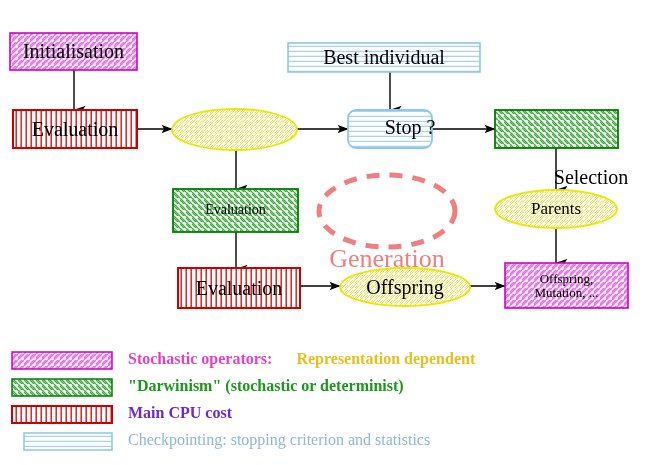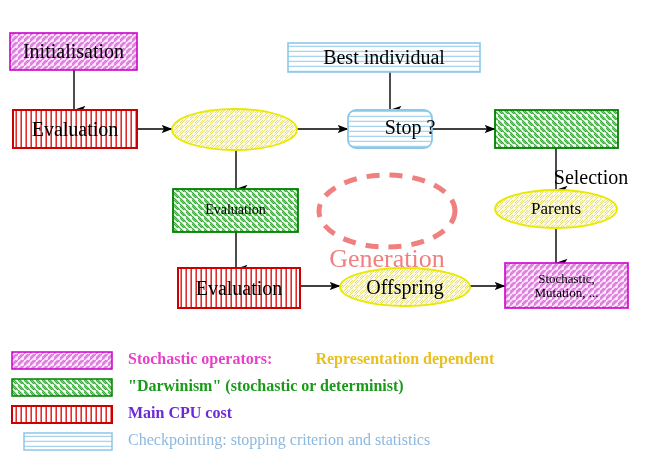--- a/index.html
+++ b/index.html
@@ -117,41 +117,41 @@
 
   <div class="node lbl-20" style="left:520px;top:110px;width:142px;height:38px;margin-top:48px;">
     <span>Selection</span>
   </div>
 
   <div class="node lbl-17" style="left:495px;top:190px;width:122px;height:38px;">
     <span>Parents</span>
   </div>
 
   <div class="node lbl-13" style="left:505px;top:263px;width:123px;height:45px;flex-direction:column;justify-content:center;">
-    <span>Stochastic,</span>
+    <span>Offspring,</span>
     <span>Mutation, ...</span>
   </div>
 
   <div class="node lbl-20" style="left:340px;top:268px;width:130px;height:38px;">
     <span>Offspring</span>
   </div>
 
   <div class="node lbl-20" style="left:178px;top:268px;width:122px;height:40px;">
     <span>Evaluation</span>
   </div>
 
   <div class="node lbl-14" style="left:173px;top:189px;width:125px;height:43px;">
     <span>Evaluation</span>
   </div>
 
   <div class="node gen-label" style="left:319px;top:193px;width:136px;height:36px;">
     <span>Generation</span>
   </div>
 
-  <div class="legend-row" style="left:112px;top:350px;gap:19px;">
+  <div class="legend-row" style="left:112px;top:350px;">
     <span class="legend-text" style="color:#e83ec8;">Stochastic operators:</span>
     <span class="legend-text part2" style="color:#e8c020;margin-left:24px;text-align:center;">Representation dependent</span>
   </div>
 
   <div class="legend-row" style="left:112px;top:377px;">
     <span class="legend-text" style="color:#1a9a1a;">"Darwinism" (stochastic or determinist)</span>
   </div>
 
   <div class="legend-row" style="left:112px;top:404px;">
     <span class="legend-text" style="color:#6d28d9;">Main CPU cost</span>

